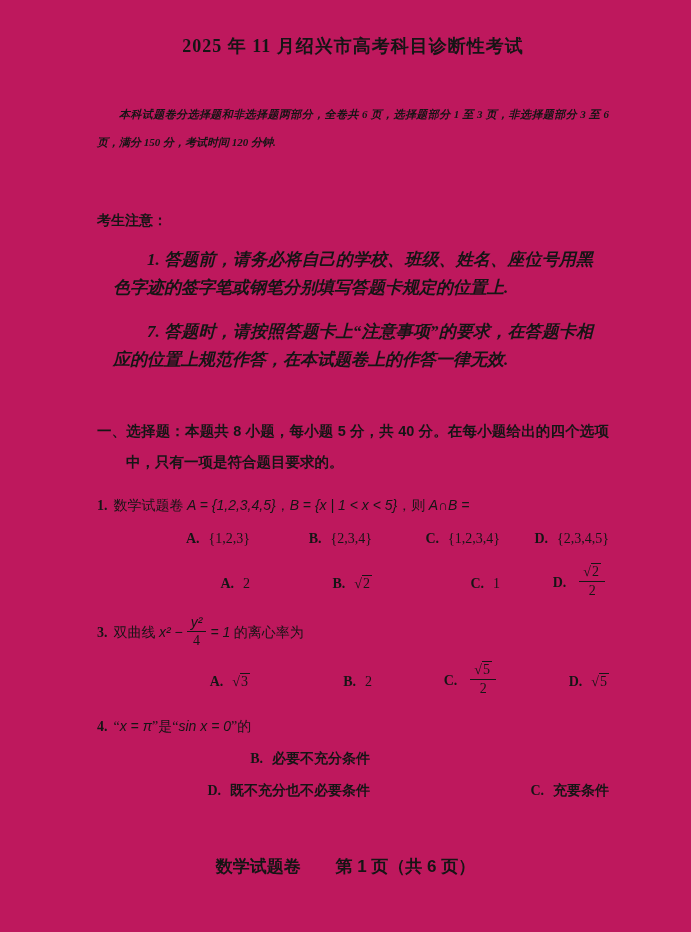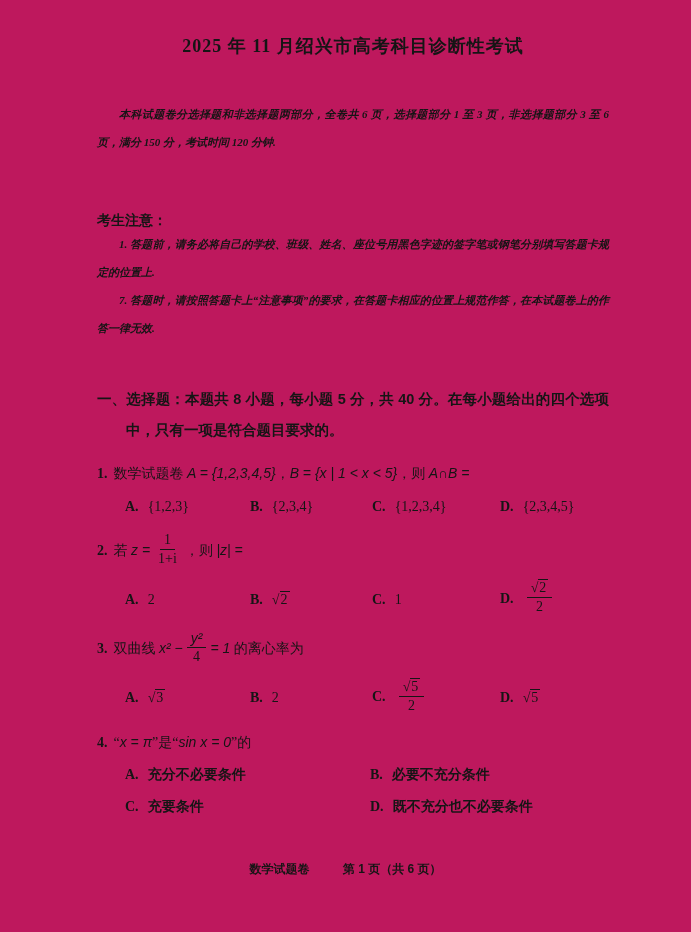--- a/index.html
+++ b/index.html
@@ -43,22 +43,22 @@
     text-indent: 2em;
     text-align: justify;
   }
   .notice-head {
     margin-top: 56px;
     font-size: 14px;
     font-weight: bold;
     font-family: "Liberation Sans", sans-serif;
   }
   .notice-item {
-    margin: 0;
-    font-size: 11px;
+    margin: 16px;
+    font-size: 17px;
     line-height: 28px;
     font-style: italic;
     font-weight: 600;
     text-indent: 2em;
     text-align: justify;
   }
   .section-head {
     margin: 42px 0 0 0;
     font-size: 14.5px;
     font-weight: bold;
@@ -107,30 +107,30 @@
     font-size: 14px;
     align-items: center;
   }
   .opts2 {
     display: grid;
     grid-template-columns: 245px 1fr;
     margin-left: 28px;
     margin-top: 11px;
     font-size: 14px;
   }
-  .opt { white-space: nowrap; }
+  .opt { white-space: nowrap; text-align: right; }
   .olabel { font-weight: bold; margin-right: 9px; font-family: "Liberation Serif", serif; }
   .otext-cn { font-family: "Liberation Sans", sans-serif; font-weight: bold; }
   .footer {
     position: absolute;
     left: 0;
     right: 0;
     bottom: 54px;
     text-align: center;
-    font-size: 12px;
+    font-size: 17px;
     font-weight: bold;
     font-family: "Liberation Sans", sans-serif;
   }
   .footer span { margin: 0 15px; }
 </style>
 </head>
 <body>
 
 <div class="page">
 
@@ -148,24 +148,20 @@
     <p class="stem"><span class="qnum">1.</span><span>数学试题卷 </span><span class="m">A = {1,2,3,4,5}</span><span>，</span><span class="m">B = {x | 1 &lt; x &lt; 5}</span><span>，则 </span><span class="m">A∩B =</span></p>
     <div class="opts4">
       <span class="opt"><span class="olabel">A.</span><span class="mu">{1,2,3}</span></span>
       <span class="opt"><span class="olabel">B.</span><span class="mu">{2,3,4}</span></span>
       <span class="opt"><span class="olabel">C.</span><span class="mu">{1,2,3,4}</span></span>
       <span class="opt"><span class="olabel">D.</span><span class="mu">{2,3,4,5}</span></span>
     </div>
   </div>
 
   <div class="question" style="margin-top:19px;">
-    <p class="stem"><span class="qnum">2.</span><span>若 </span><span class="m">z =</span><span class="frac">
-          <span class="fn">1</span>
-          <span class="fd">1+i</span>
-        </span><span>，则 </span><span class="m">|z| =</span></p>
     <div class="opts4">
       <span class="opt"><span class="olabel">A.</span><span class="mu">2</span></span>
       <span class="opt"><span class="olabel">B.</span><span class="sqrt"><span class="rsign">√</span><span class="radicand">2</span></span></span>
       <span class="opt"><span class="olabel">C.</span><span class="mu">1</span></span>
       <span class="opt"><span class="olabel">D.</span><span class="frac">
             <span class="fn"><span class="sqrt"><span class="rsign">√</span><span class="radicand">2</span></span></span>
             <span class="fd">2</span>
           </span></span>
     </div>
   </div>
@@ -182,26 +178,25 @@
             <span class="fn"><span class="sqrt"><span class="rsign">√</span><span class="radicand">5</span></span></span>
             <span class="fd">2</span>
           </span></span>
       <span class="opt"><span class="olabel">D.</span><span class="sqrt"><span class="rsign">√</span><span class="radicand">5</span></span></span>
     </div>
   </div>
 
   <div class="question" style="margin-top:14px;">
     <p class="stem"><span class="qnum">4.</span><span>“</span><span class="m">x = π</span><span>”是“</span><span class="m">sin x = 0</span><span>”的</span></p>
     <div class="opts2">
-      <span class="opt"><span class="olabel">A.</span><span class="otext-cn">充分不必要条件</span></span>
       <span class="opt"><span class="olabel">B.</span><span class="otext-cn">必要不充分条件</span></span>
     </div>
     <div class="opts2" style="margin-top:14px;">
+      <span class="opt"><span class="olabel">D.</span><span class="otext-cn">既不充分也不必要条件</span></span>
       <span class="opt"><span class="olabel">C.</span><span class="otext-cn">充要条件</span></span>
-      <span class="opt"><span class="olabel">D.</span><span class="otext-cn">既不充分也不必要条件</span></span>
     </div>
   </div>
 
   <div class="footer">
     <span>数学试题卷</span>
     <span>第 1 页（共 6 页）</span>
   </div>
 
 </div>
 

